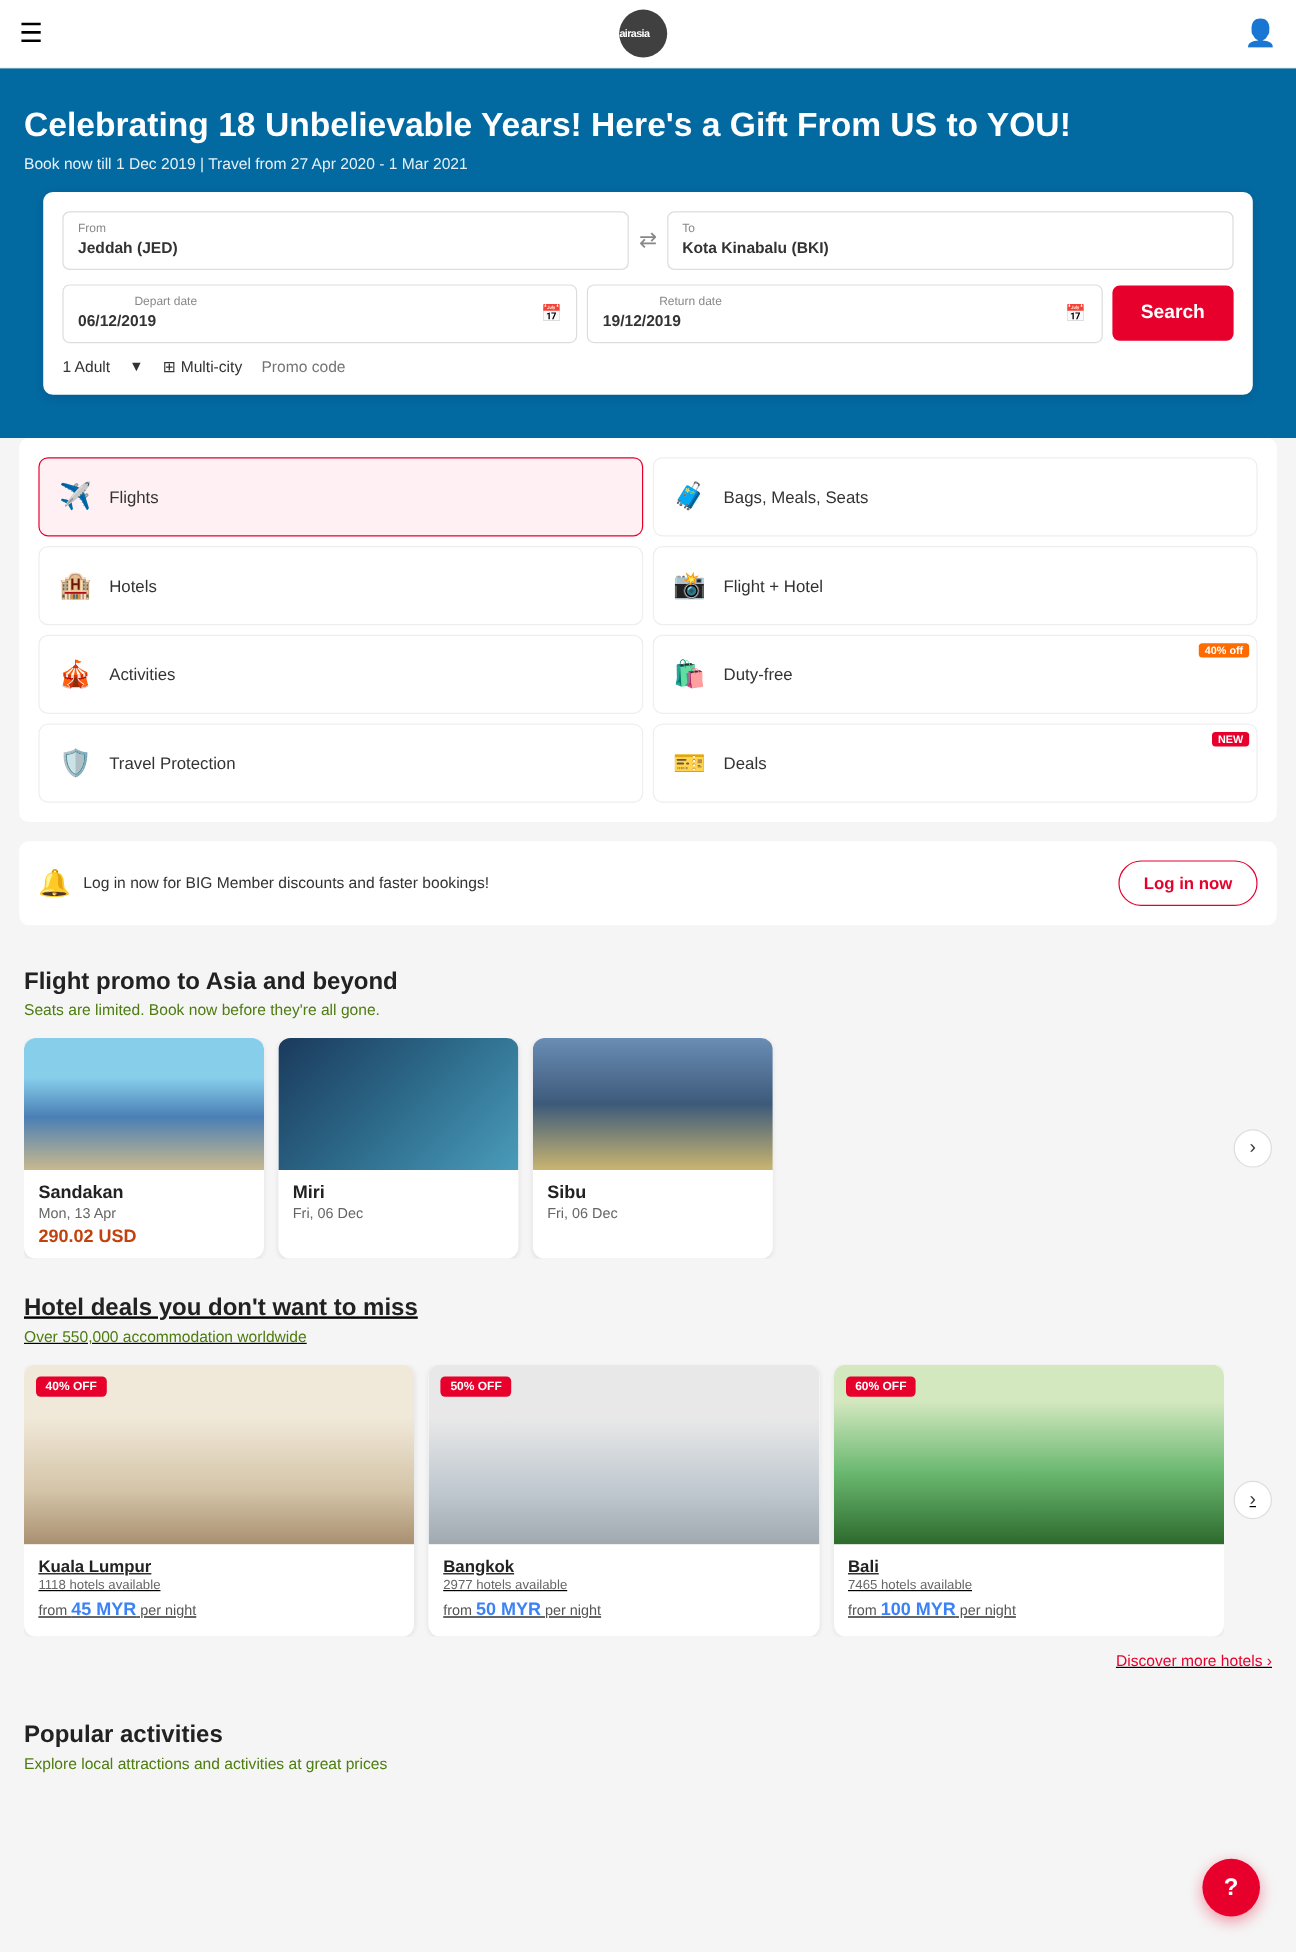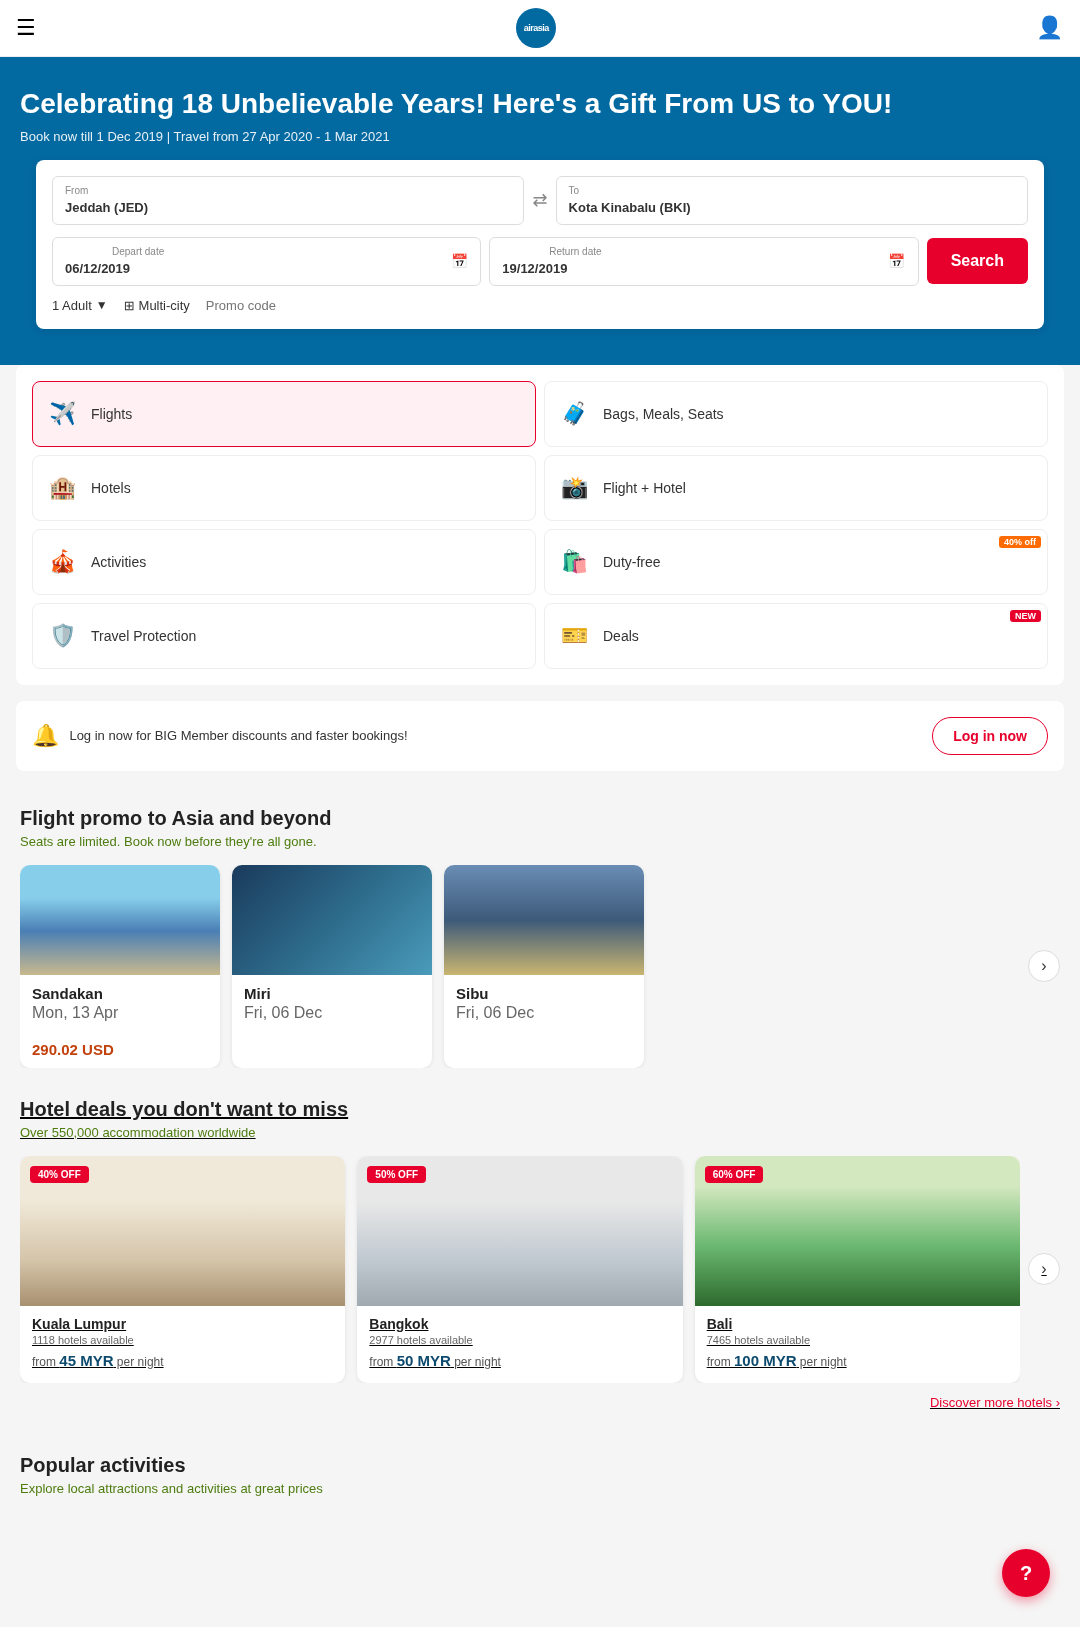--- a/index.html
+++ b/index.html
@@ -9,23 +9,23 @@
     .header {
       background: #fff;
       display: flex;
       align-items: center;
       justify-content: space-between;
       padding: 8px 16px;
       border-bottom: 1px solid #eee;
     }
     .header-logo {
       width: 40px; height: 40px;
-      background: #0369a1;
+      background: #404040;
       border-radius: 50%;
-      display: flex; align-items: center; justify-content: center;
+      display: flex; align-items: center; justify-content: flex-start;
       color: white; font-weight: bold; font-size: 10px;
     }
 
     
     .hero {
       background: #0369a1;
       color: white;
       padding: 30px 20px 20px;
     }
     .hero h1 {
@@ -115,21 +115,21 @@
     }
     .search-options {
       display: flex;
       align-items: center;
       gap: 16px;
       font-size: 13px;
     }
     .passengers-select {
       display: flex;
       align-items: center;
-      gap: 4px;
+      gap: 16px;
       cursor: pointer;
       color: #333;
     }
     .multi-city {
       display: flex;
       align-items: center;
       gap: 4px;
       color: #333;
       cursor: pointer;
     }
@@ -226,21 +226,21 @@
       box-shadow: 0 1px 4px rgba(0,0,0,0.08);
     }
     .flight-card-img {
       width: 100%; height: 110px;
       object-fit: cover;
       background: linear-gradient(135deg, #4a90d9, #1a5276);
       display: flex; align-items: center; justify-content: center;
     }
     .flight-card-body { padding: 10px 12px; }
     .flight-dest { font-size: 15px; font-weight: bold; color: #222; }
-    .flight-date { font-size: 16px; color: #666; margin: 2px 0 19px; }
+    .flight-date { font-size: 12px; color: #666; margin: 2px 0 4px; }
     .flight-price { font-size: 15px; font-weight: bold; color: #c2410c; }
     .arrow-btn {
       background: white;
       border: 1px solid #ddd;
       border-radius: 50%;
       width: 32px; height: 32px;
       display: flex; align-items: center; justify-content: center;
       cursor: pointer;
       flex-shrink: 0;
       align-self: center;
@@ -274,21 +274,21 @@
       color: white;
       font-size: 10px;
       font-weight: bold;
       padding: 3px 8px;
       border-radius: 4px;
     }
     .hotel-body { padding: 10px 12px 14px; }
     .hotel-city { font-size: 14px; font-weight: bold; color: #222; margin-bottom: 2px; }
     .hotel-available { font-size: 11px; color: #666; margin-bottom: 6px; }
     .hotel-price { font-size: 12px; color: #555; }
-    .hotel-price span { color: #0c4a6e; font-weight: bold; font-size: 15px; }
+    .hotel-price span { color: #3b82f6; font-weight: bold; font-size: 15px; }
     .discover-link {
       text-align: right;
       padding: 12px 0 4px;
       font-size: 13px;
       color: #e8002d;
       cursor: pointer;
       font-weight: 500;
     }
 
     

